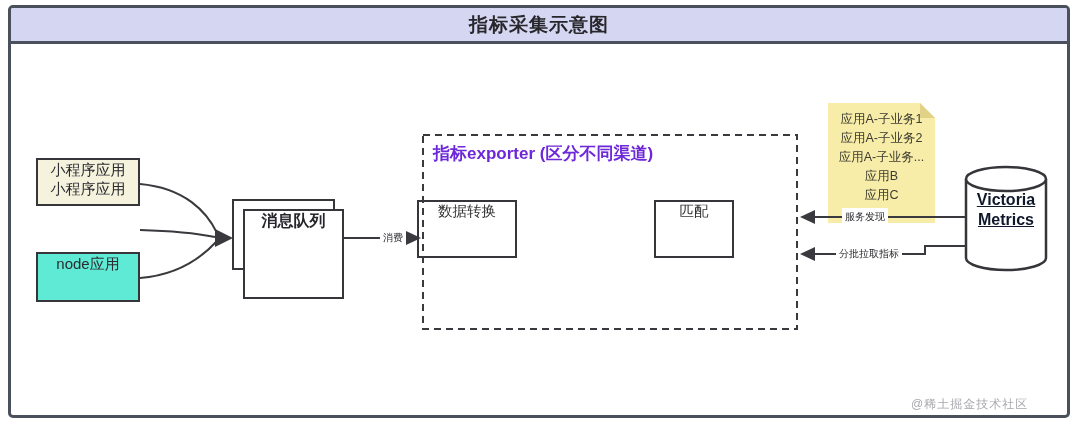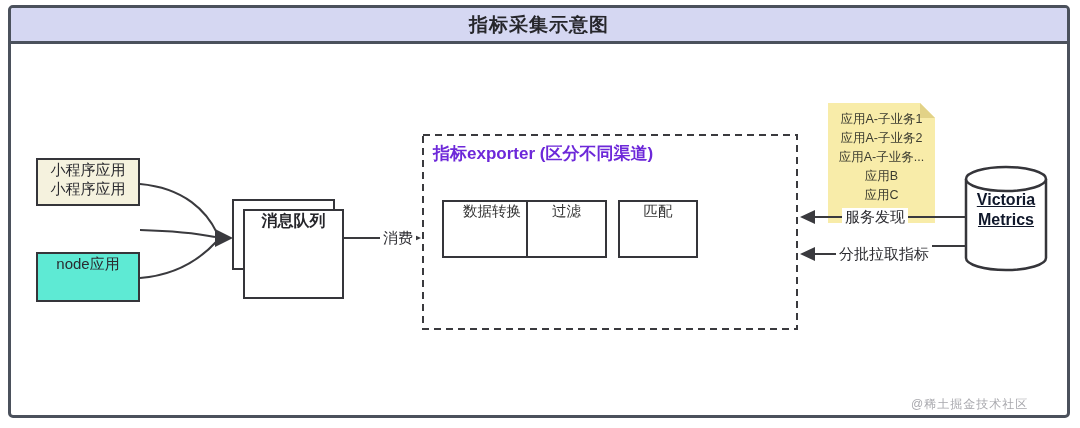--- a/index.html
+++ b/index.html
@@ -20,21 +20,21 @@
   .step{top:200px;height:58px;font-size:14.5px;color:#333;}
   .note{position:absolute;left:828px;top:103px;width:107px;height:120px;
         clip-path:polygon(0 0,calc(100% - 15px) 0,100% 15px,100% 100%,0 100%);
         text-align:center;font-size:12.5px;line-height:19px;color:#3c3c30;padding-top:7px;box-sizing:border-box;}
   .note-fold{position:absolute;top:0;right:0;width:0;height:0;
              border-bottom:15px solid #e2d287;border-right:15px solid transparent;}
   .cyl-svg{position:absolute;left:963px;top:165px;}
   .cyl-label{position:absolute;left:966px;top:190px;width:80px;text-align:center;
              font-weight:bold;font-size:16px;line-height:20px;color:#0f172a;text-decoration:underline;}
   .arrows{position:absolute;left:0;top:0;pointer-events:none;}
-  .line-label{position:absolute;background:#fff;padding:0 3px;font-size:15px;color:#2b2b30;
+  .line-label{position:absolute;background:#fff;padding:0 3px;font-size:10px;color:#2b2b30;
               line-height:18px;white-space:nowrap;z-index:3;}
   .watermark{position:absolute;left:911px;top:396px;font-size:12px;color:#a9a9ae;
              letter-spacing:1px;z-index:4;}
 </style>
 </head>
 <body>
 
 <div class="canvas">
 
   <div class="frame">
@@ -53,27 +53,24 @@
     <span>node应用</span>
   </div>
 
   <div class="box queue-back"></div>
   <div class="box queue-front">
     <span>消息队列</span>
   </div>
 
   <div class="exporter-title">指标exporter (区分不同渠道)</div>
 
-  <div class="box step" style="left:442px;width:100px;">
+  <div class="box step" style="left:417px;width:100px;">
     <span>数据转换</span>
   </div>
-  <div class="box step" style="left:526px;width:81px;">
-    <span>过滤</span>
-  </div>
-  <div class="box step" style="left:618px;width:80px;">
+  <div class="box step" style="left:654px;width:80px;">
     <span>匹配</span>
   </div>
 
   <div class="note" style="background: rgb(248, 236, 169);">
     <div>应用A-子业务1</div>
     <div>应用A-子业务2</div>
     <div>应用A-子业务...</div>
     <div>应用B</div>
     <div>应用C</div>
   </div>

